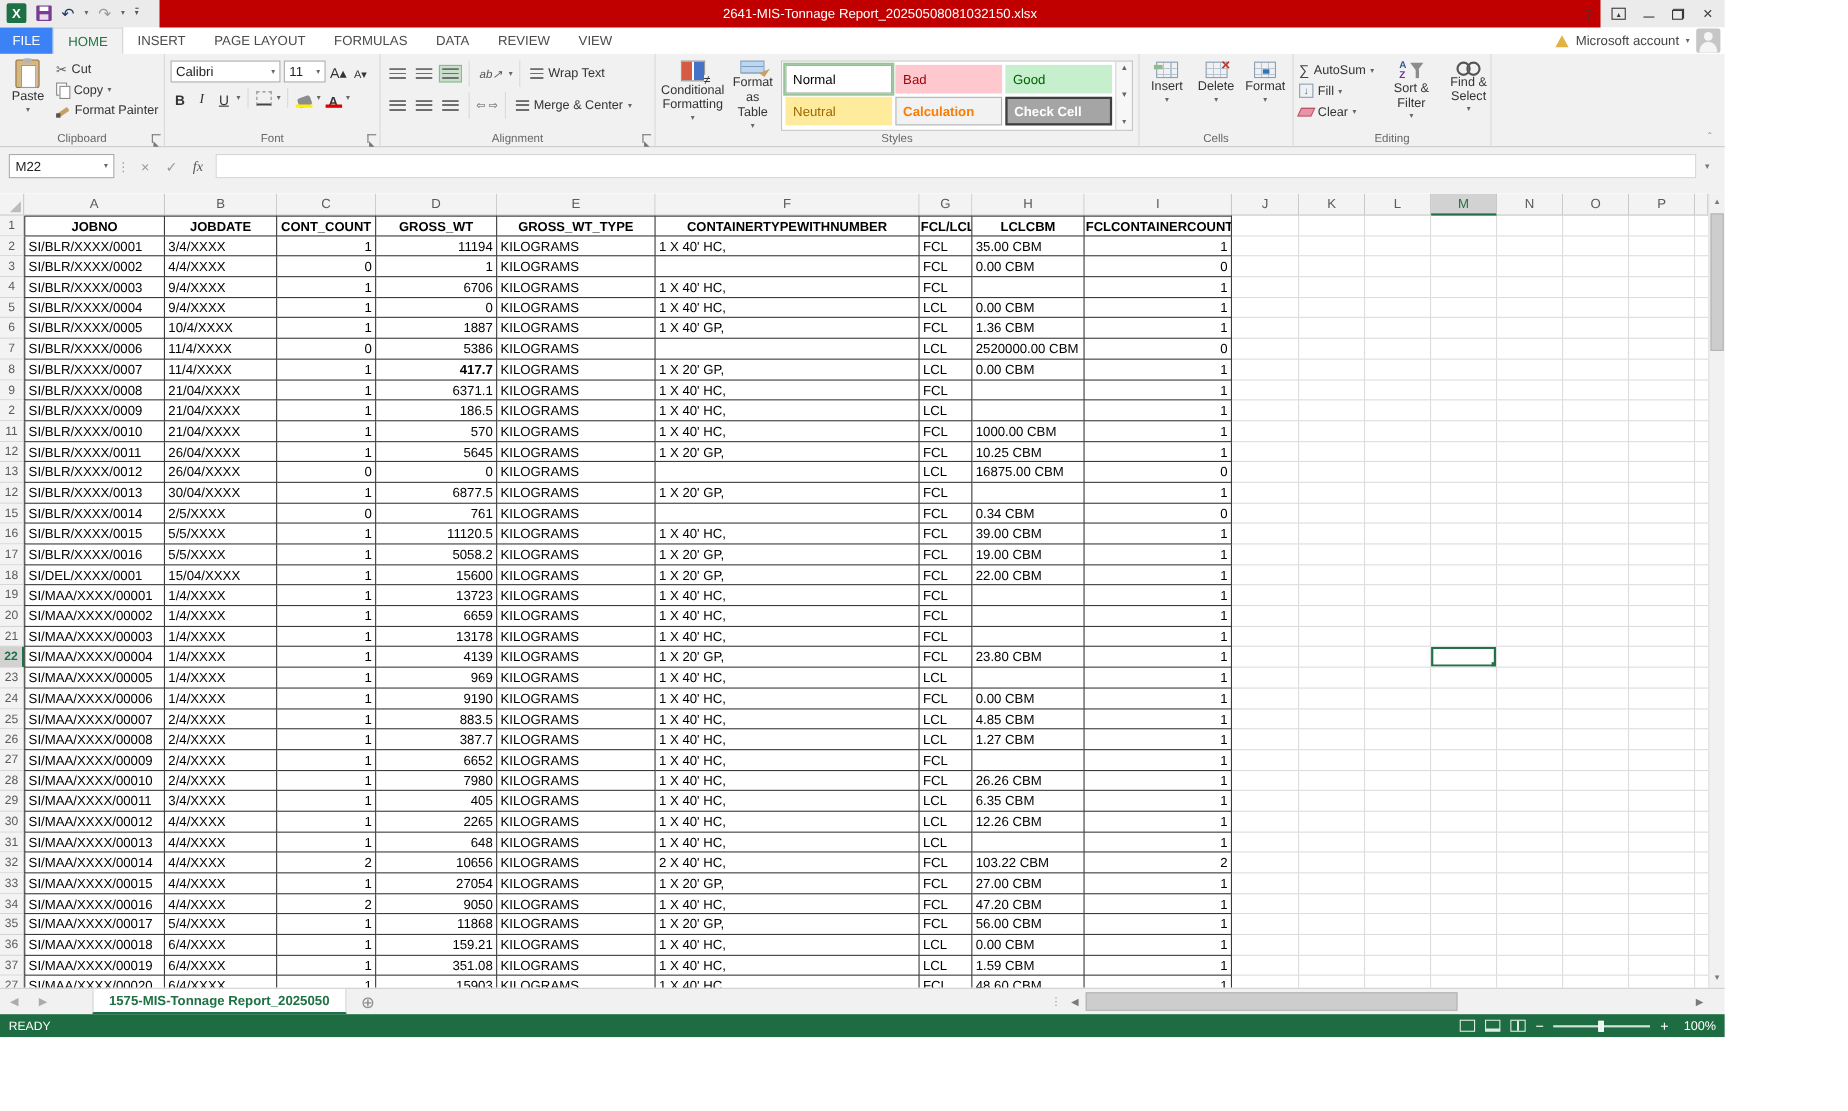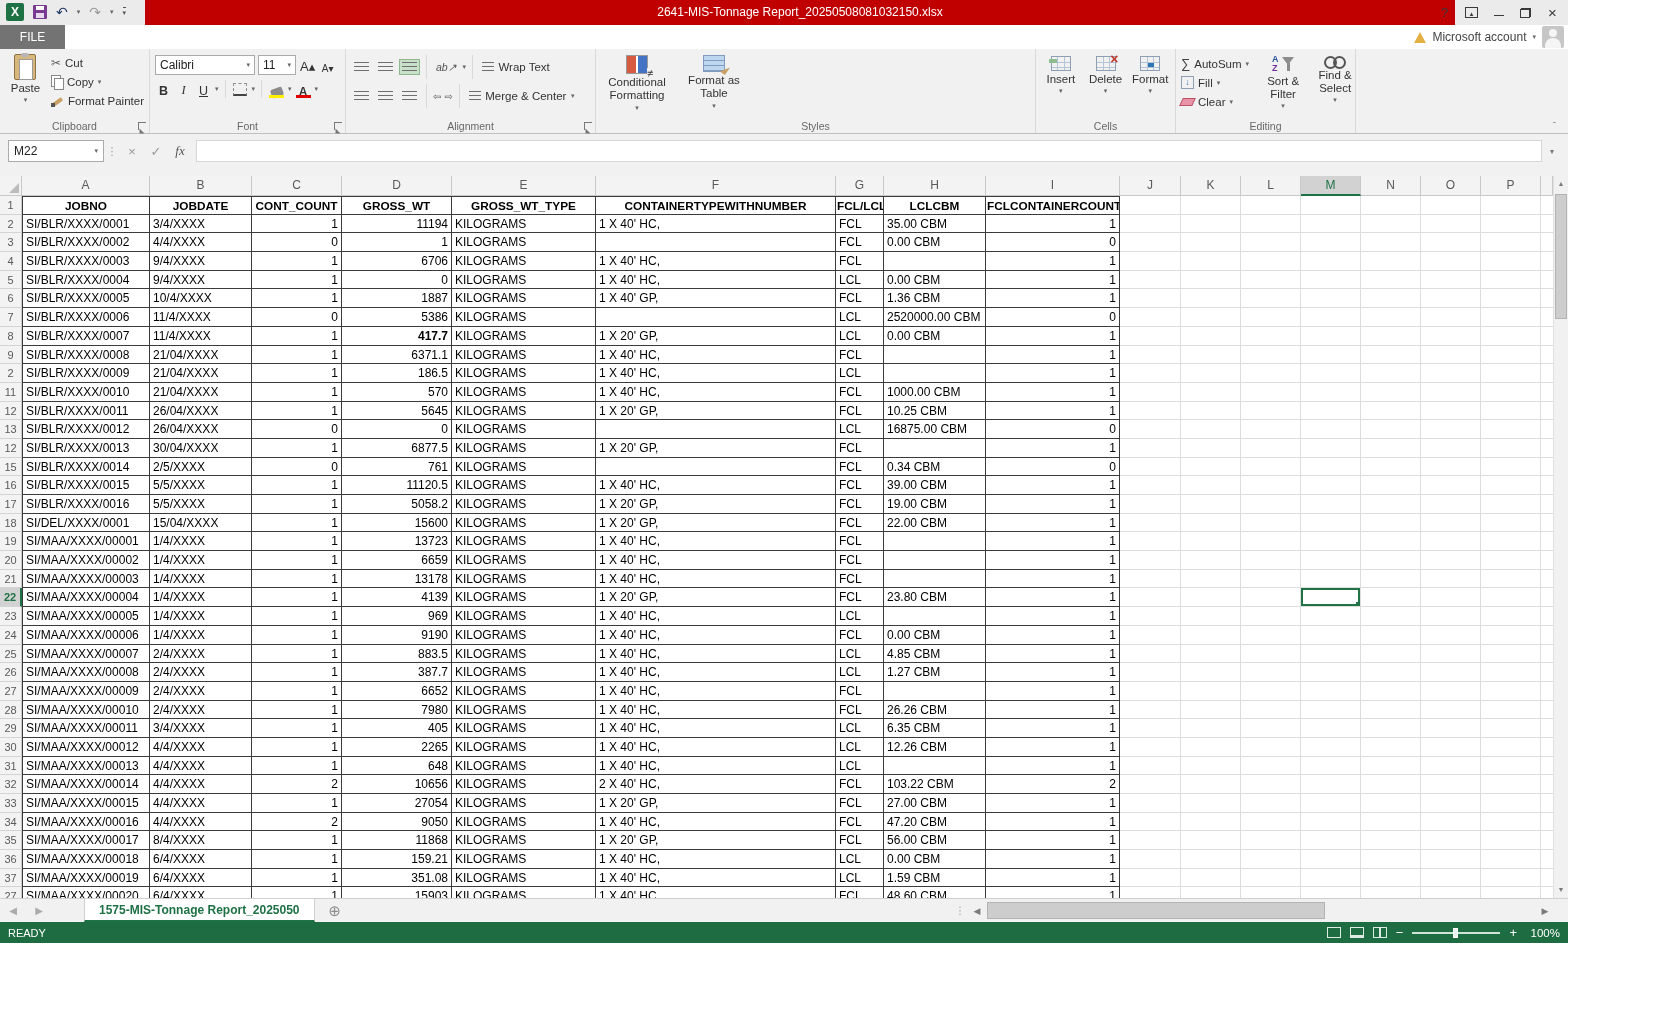--- a/index.html
+++ b/index.html
@@ -24,21 +24,21 @@
   .rdo-ic{width:13px;height:11px;border:1px solid #3A3A3A;display:flex;align-items:flex-end;justify-content:center}
   .rdo-ic span{font-size:7px;line-height:7px;color:#3A3A3A}
   .min-bar{width:10px;height:1px;background:#3A3A3A;margin-top:6px}
   .restore-ic{position:relative;width:11px;height:10px}
   .restore-ic::before{content:"";position:absolute;right:0;top:0;width:8px;height:7px;border:1px solid #3A3A3A;background:#EBEBEB}
   .restore-ic::after{content:"";position:absolute;left:0;bottom:0;width:8px;height:7px;border:1px solid #3A3A3A;background:#EBEBEB}
   .close-x{font-size:15px}
 
   
   .tabrow{position:absolute;left:0;top:25px;width:100%;height:24px;background:#fff;display:flex;align-items:stretch}
-  .tab-file{width:65px;background:#737373;color:#fff;font-size:12px;display:flex;align-items:center;justify-content:center}
+  .tab-file{width:48px;background:#3b82f6;color:#fff;font-size:12px;display:flex;align-items:center;justify-content:center}
   .tab{padding:0 13px;display:flex;align-items:center;font-size:12px;color:#4A4A4A;white-space:nowrap}
   .tab.active{color:#217346;background:#F1F1F1;border:1px solid #D5D5D5;border-bottom:none}
   .acct{margin-left:auto;display:flex;align-items:center;gap:6px;padding-right:4px;font-size:12px;color:#444}
   .warn-tri{width:0;height:0;border-left:6px solid transparent;border-right:6px solid transparent;border-bottom:11px solid #E3B143}
   .avatar{width:22px;height:22px;background:#C6C6C6;border-radius:2px;position:relative;overflow:hidden}
   .avatar::before{content:"";position:absolute;left:7px;top:3px;width:8px;height:8px;border-radius:50%;background:#F5F5F5}
   .avatar::after{content:"";position:absolute;left:3px;top:12px;width:16px;height:10px;border-radius:8px 8px 0 0;background:#F5F5F5}
 
   
   .ribbon{position:absolute;left:0;top:49px;width:100%;height:85px;background:#F1F1F1;border-bottom:1px solid #BFBFBF;display:flex}
@@ -213,20 +213,29 @@
         </span>
       <span class="wbtn">
           <span class="restore-ic"></span>
         </span>
       <span class="wbtn close-x">×</span>
     </div>
   </div>
 
   <div class="tabrow">
     <div class="tab-file">FILE</div>
+    <div id="tabs-others" style="display:flex">
+        <div class="tab active">HOME</div>
+        <div class="tab">INSERT</div>
+        <div class="tab">PAGE LAYOUT</div>
+        <div class="tab">FORMULAS</div>
+        <div class="tab">DATA</div>
+        <div class="tab">REVIEW</div>
+        <div class="tab">VIEW</div>
+      </div>
     <div class="acct">
       <span class="warn-tri"></span>
       <span>Microsoft account</span>
       <span class="tiny-car">▾</span>
       <span class="avatar"></span>
     </div>
   </div>
 
   <div class="ribbon">
 
@@ -340,20 +349,35 @@
       <div class="bigbtn">
         <span class="cf-ic"></span>
         <span>Conditional Formatting</span>
         <span class="car">▾</span>
       </div>
       <div class="bigbtn">
         <span class="fat-ic"></span>
         <span>Format as Table</span>
         <span class="car">▾</span>
       </div>
+      <div class="gallery-wrap">
+        <div class="gallery" id="gallery">
+            <div class="gitem g-normal">Normal</div>
+            <div class="gitem g-bad">Bad</div>
+            <div class="gitem g-good">Good</div>
+            <div class="gitem g-neutral">Neutral</div>
+            <div class="gitem g-calculation">Calculation</div>
+            <div class="gitem g-checkcell">Check Cell</div>
+          </div>
+        <div class="gal-scroll">
+          <span>▲</span>
+          <span>▼</span>
+          <span>▾</span>
+        </div>
+      </div>
       <span class="glabel">Styles</span>
     </div>
 
     <div class="rgroup" style="width:140px">
       <div class="cellbtn">
         <span class="grid-ic ins"></span>
         <span>Insert</span>
           <span class="car">▾</span>
       </div>
       <div class="cellbtn">
@@ -1122,21 +1146,21 @@
           <div class="cell lite" style="width: 60px;"></div>
           <div class="cell lite" style="width: 60px;"></div>
           <div class="cell lite" style="width: 60px;"></div>
           <div class="cell lite" style="width: 60px;"></div>
           <div class="cell lite" style="width: 60px;"></div>
           <div class="cell lite" style="width: 12px; border-right: none;"></div>
         </div>
         <div class="gr">
           <div class="rn">35</div>
           <div class="cell dark first" style="width: 128px;">SI/MAA/XXXX/00017</div>
-          <div class="cell dark" style="width: 102px;">8/4/XXXX</div>
+          <div class="cell dark" style="width: 102px;">5/4/XXXX</div>
           <div class="cell dark num" style="width: 90px;">1</div>
           <div class="cell dark num" style="width: 110px;">11868</div>
           <div class="cell dark" style="width: 144px;">KILOGRAMS</div>
           <div class="cell dark" style="width: 240px;">1 X 20' GP,</div>
           <div class="cell dark" style="width: 48px;">FCL</div>
           <div class="cell dark" style="width: 102px;">56.00 CBM</div>
           <div class="cell dark num" style="width: 134px;">1</div>
           <div class="cell lite" style="width: 61px;"></div>
           <div class="cell lite" style="width: 60px;"></div>
           <div class="cell lite" style="width: 60px;"></div>

